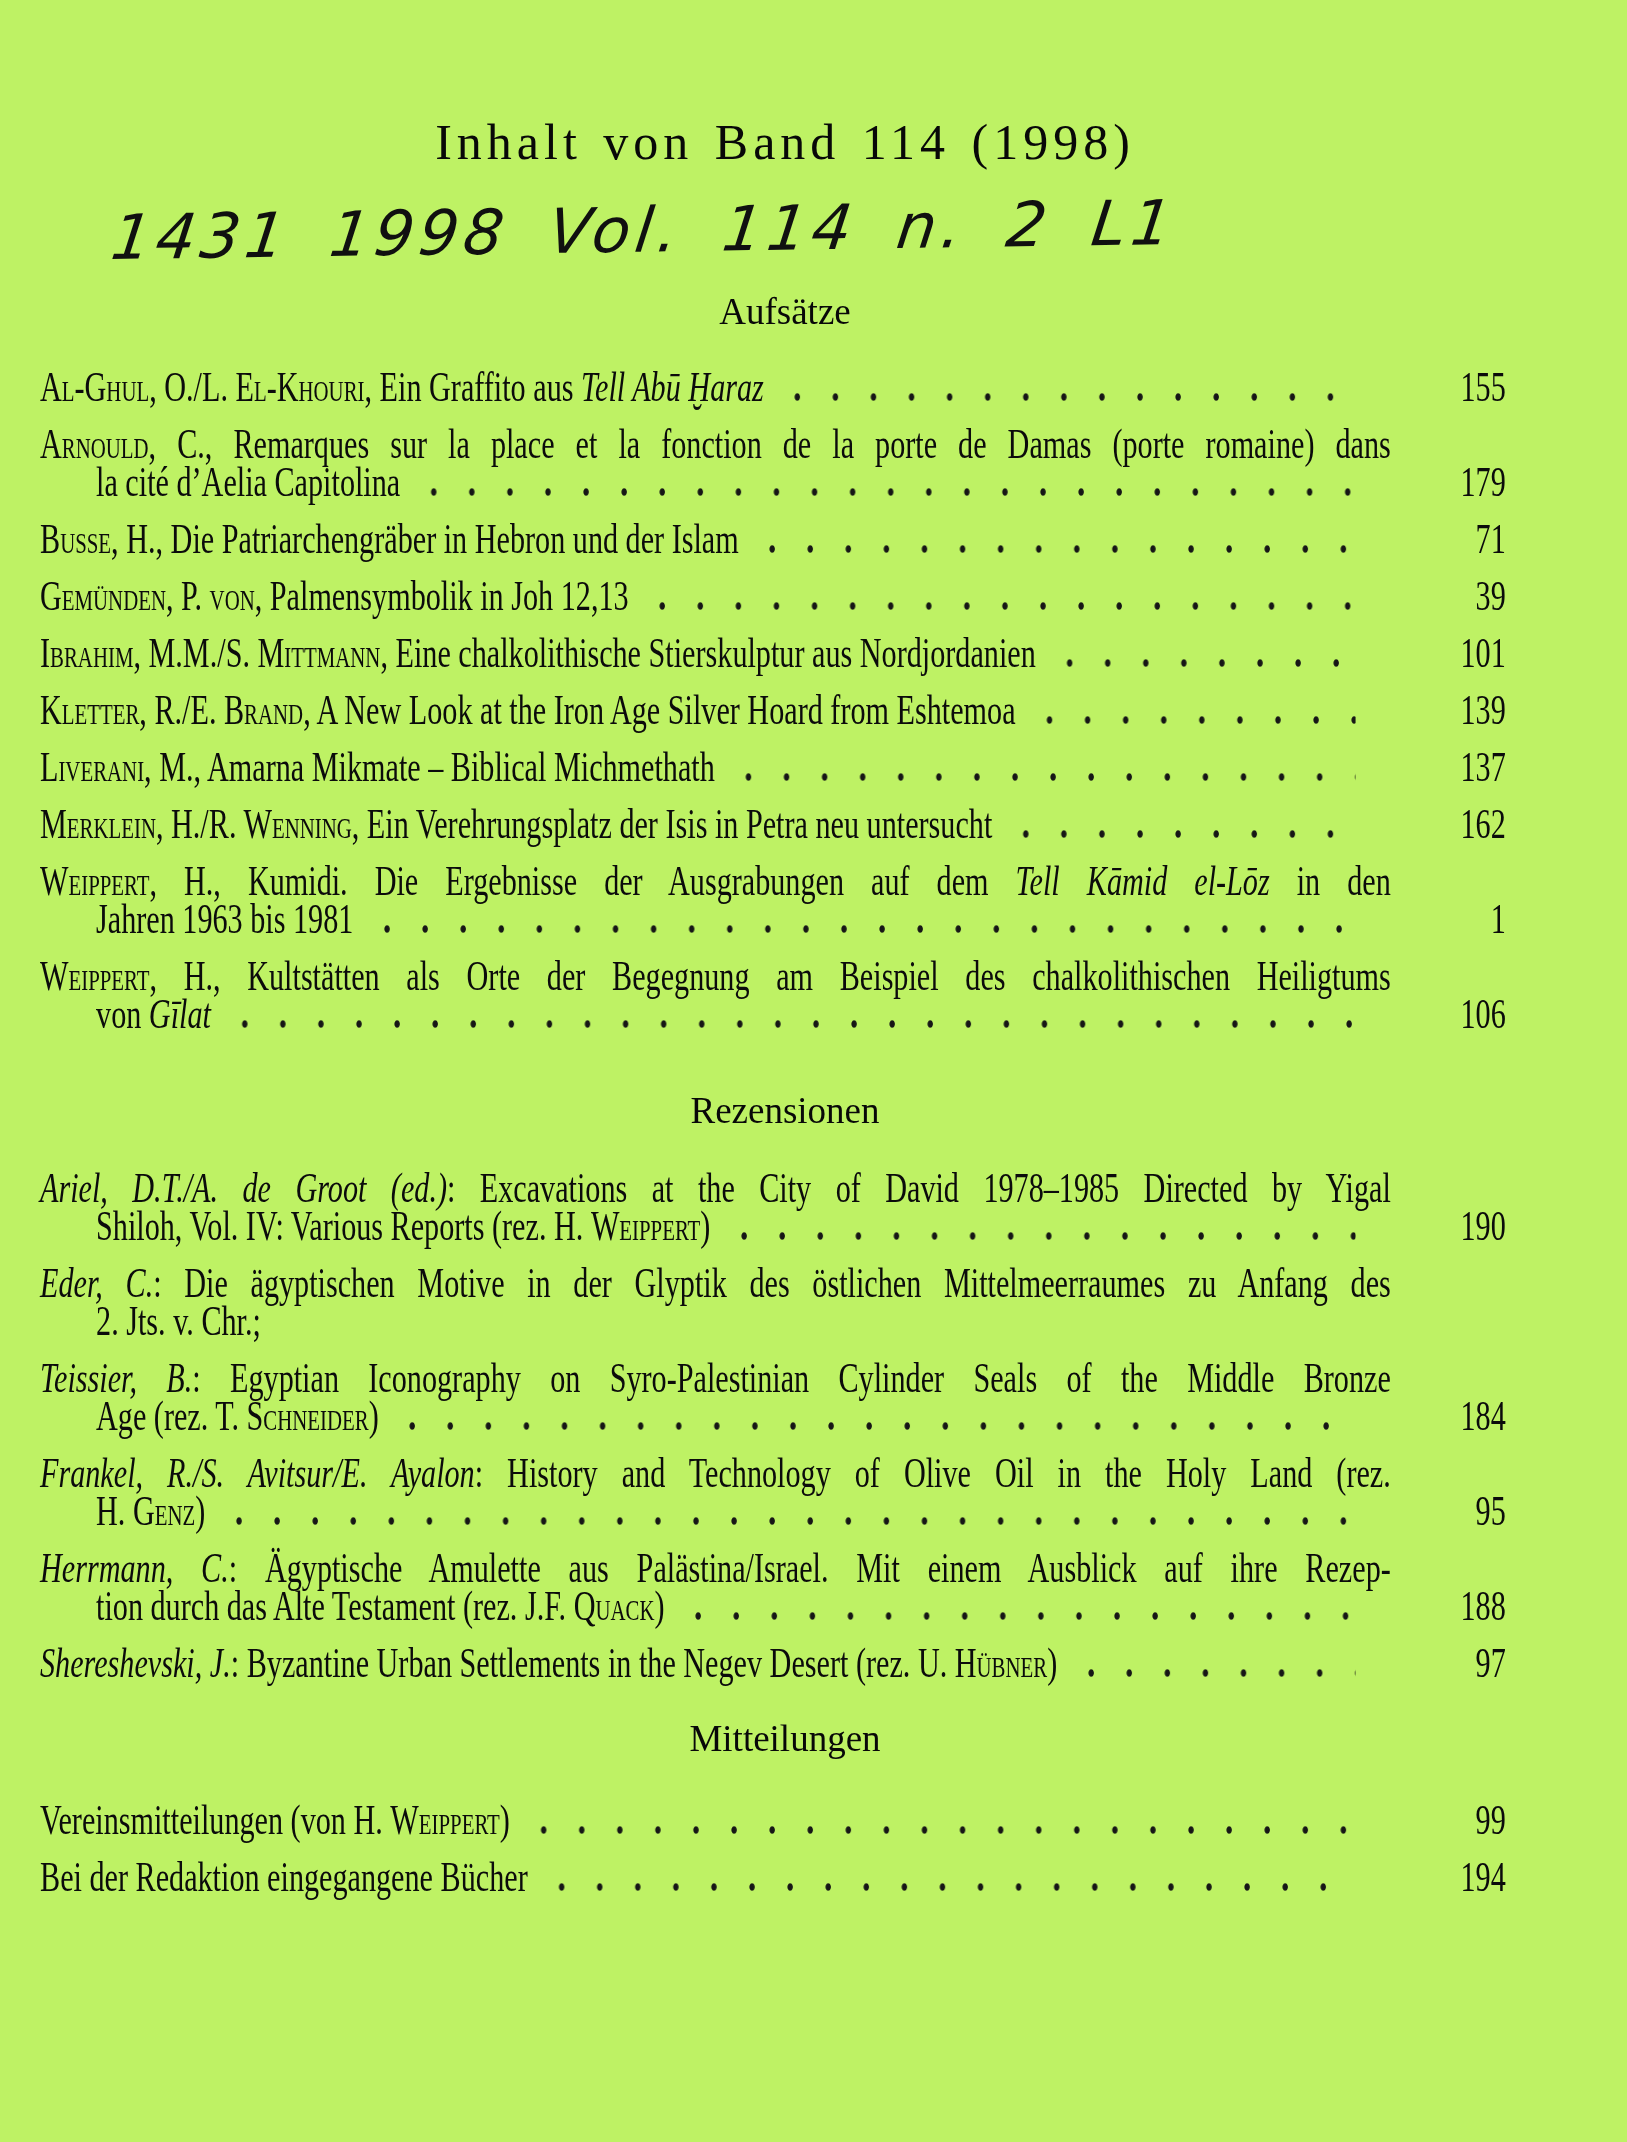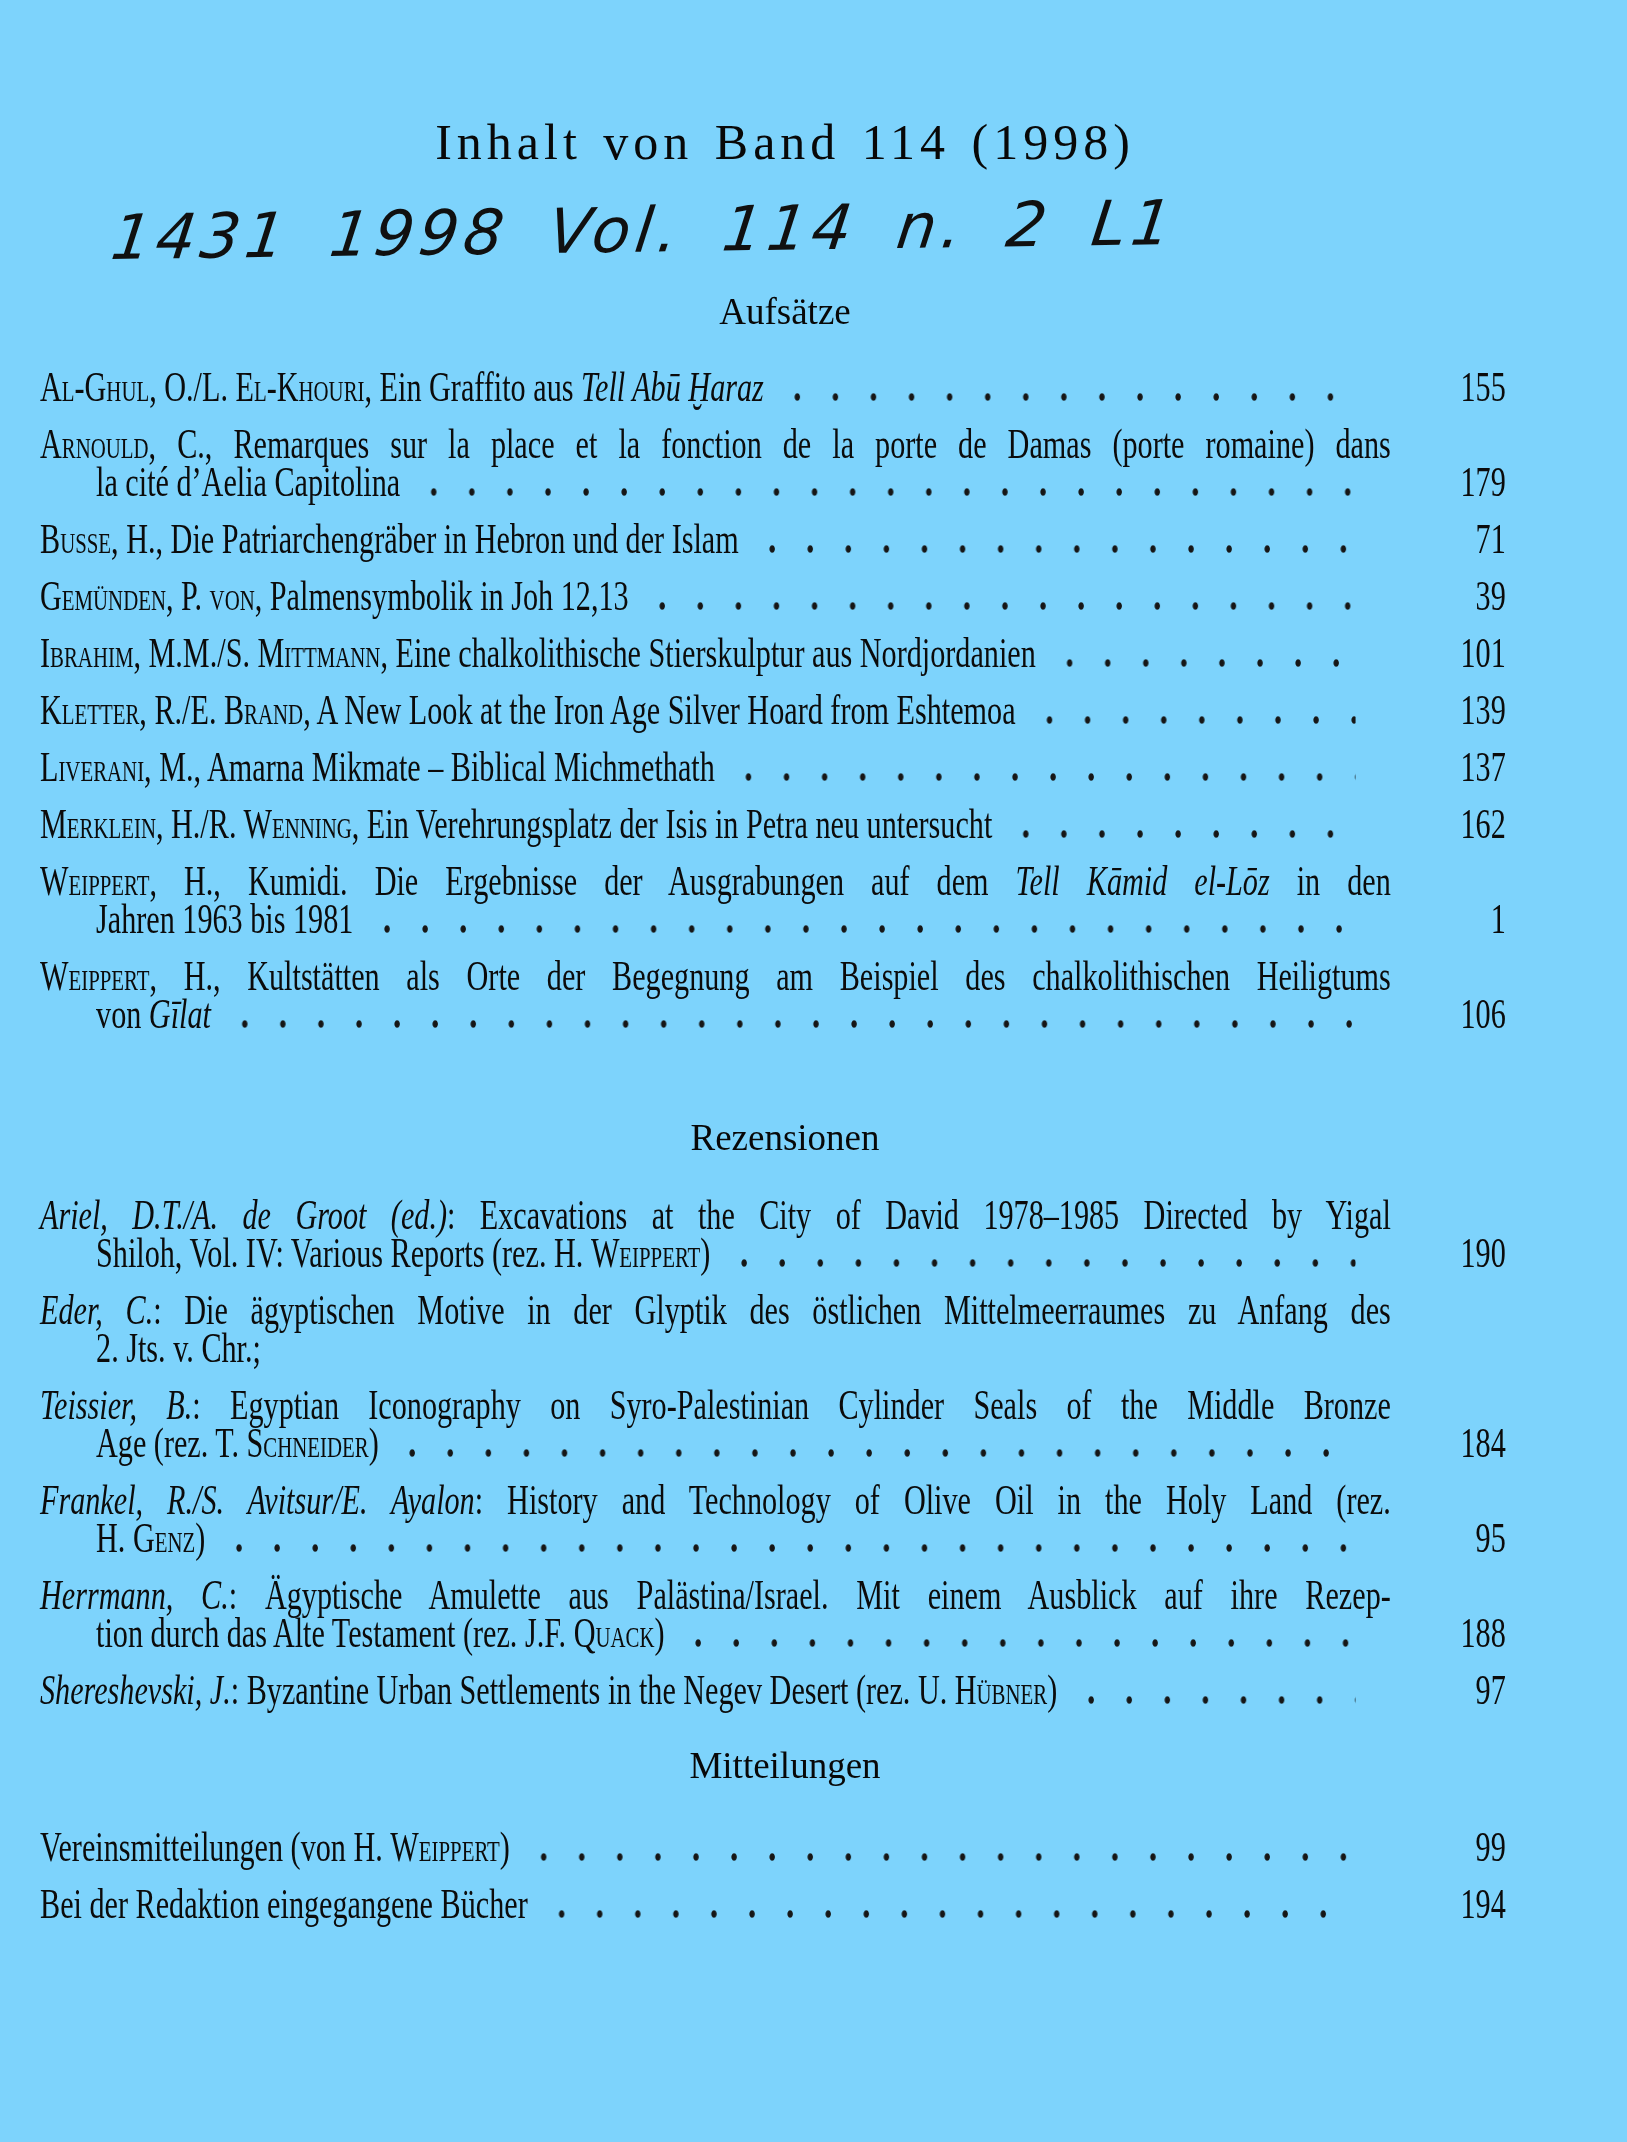--- a/index.html
+++ b/index.html
@@ -1,40 +1,40 @@
 <!DOCTYPE html>
 <html><head>
 <meta charset="utf-8">
 <style>
   html, body { margin: 0; padding: 0; background: #ffffff; }
   body { width: 1627px; height: 2142px; overflow: hidden; }
   .sheet {
     position: relative; width: 1627px; height: 2142px;
-    background: #7dd3fc; color: #0b0b0b; overflow: hidden;
+    background: #bef264; color: #0b0b0b; overflow: hidden;
     font-family: "Liberation Serif", "DejaVu Serif", serif;
   }
   .head-center { margin-left: 40px; width: 1490px; text-align: center; }
   .title {
     margin: 0; padding-top: 112px; font-weight: normal;
     font-size: 50px; line-height: 60px; letter-spacing: 5px; word-spacing: 4px;
     color: #080808;
   }
   .handwriting {
     margin-top: 26px; margin-left: 112px; width: 1100px;
     font-family: "DejaVu Sans", sans-serif; font-style: italic;
     font-size: 62px; line-height: 80px; letter-spacing: 5px; word-spacing: 16px;
     transform: rotate(-0.8deg) skewX(-8deg); transform-origin: 0 50%;
     color: #101010; white-space: nowrap;
   }
   .section-heading {
     margin: 0; font-weight: normal; font-size: 37px; line-height: 44px;
     color: #080808;
   }
   .sh-aufsaetze    { margin-top: 12px;  margin-bottom: 34px; }
-  .sh-rezensionen  { margin-top: 83px; margin-bottom: 36px; text-align: center; }
+  .sh-rezensionen  { margin-top: 56px; margin-bottom: 36px; text-align: center; }
   .sh-mitteilungen { margin-top: 35px; margin-bottom: 40px; }
   
   .squeeze {
     margin-left: 40px; width: 2040px;
     transform: scaleX(0.7185); transform-origin: 0 0;
     font-size: 42px;
   }
   .entry { margin-bottom: 19px; }
   .line { display: flex; align-items: flex-end; line-height: 38px; }
   .line .text { white-space: nowrap; flex-shrink: 0; }

